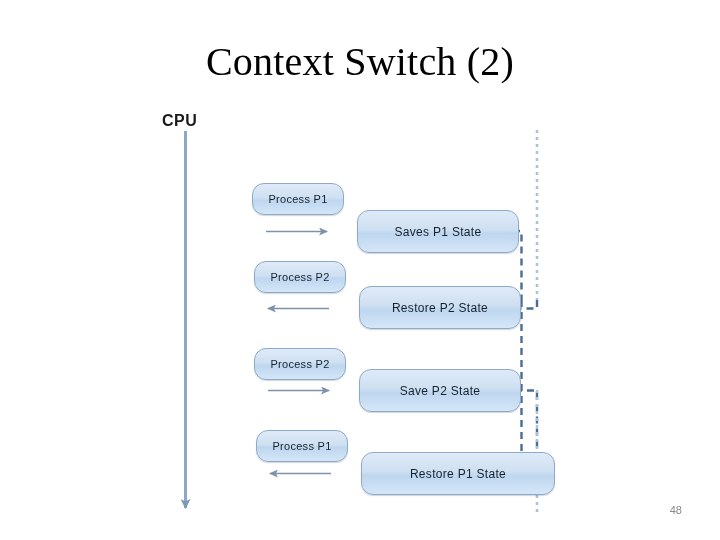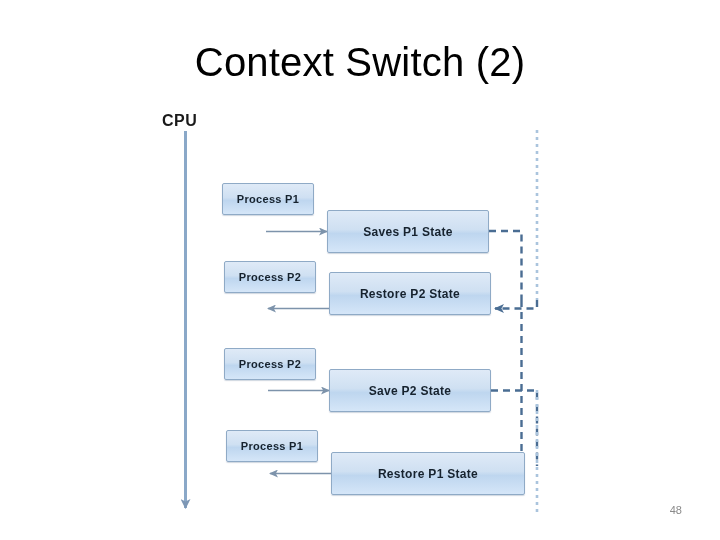--- a/index.html
+++ b/index.html
@@ -21,20 +21,21 @@
     position: absolute;
     left: 0;
     top: 42px;
     width: 720px;
     text-align: center;
     font-size: 40px;
     font-weight: 400;
     color: #000000;
     letter-spacing: 0.2px;
     line-height: 1;
+    font-family: Liberation Serif, serif;
   }
 
   
   #diagram {
     position: absolute;
     left: 0;
     top: 0;
     width: 720px;
     height: 540px;
   }
@@ -48,29 +49,30 @@
     font-weight: bold;
     color: #1a1a1a;
     letter-spacing: 0.5px;
   }
 
   
   .box {
     position: absolute;
     box-sizing: border-box;
     border: 1px solid #8faac6;
-    border-radius: 2px;
+    border-radius: 12px;
     background: linear-gradient(to bottom, #dfeaf7 0%, #cfe0f2 45%, #bed6ef 55%, #d5e6f8 100%);
     box-shadow: 0 1px 1px rgba(120, 140, 165, 0.35);
     display: flex;
     align-items: center;
     justify-content: center;
     color: #16222e;
-    font-weight: bold;
+    font-weight: normal;
     letter-spacing: 0.3px;
+    margin-left: 30px;
   }
   .box-process {
     font-size: 11px;
   }
   .box-state {
     font-size: 12px;
   }
 
   
   #page-number {
@@ -143,21 +145,21 @@
     <g>
       <line x1="537" y1="130" x2="537" y2="300" stroke="#aac4dd" stroke-width="2.6" stroke-dasharray="3 4"></line>
       <line x1="537" y1="390" x2="537" y2="513" stroke="#aac4dd" stroke-width="2.6" stroke-dasharray="3 4"></line>
     </g>
   </svg>
 
   <div class="box box-process" style="left:222px; top:183px; width:92px; height:32px;">Process P1</div>
   <div class="box box-state" style="left:327px; top:210px; width:162px; height:43px;">Saves P1 State</div>
 
   <div class="box box-process" style="left:224px; top:261px; width:92px; height:32px;">Process P2</div>
-  <div class="box box-state" style="left:329px; top:272px; width:162px; height:43px;">Restore P2 State</div>
+  <div class="box box-state" style="left:329px; top:286px; width:162px; height:43px;">Restore P2 State</div>
 
   <div class="box box-process" style="left:224px; top:348px; width:92px; height:32px;">Process P2</div>
   <div class="box box-state" style="left:329px; top:369px; width:162px; height:43px;">Save P2 State</div>
 
   <div class="box box-process" style="left:226px; top:430px; width:92px; height:32px;">Process P1</div>
   <div class="box box-state" style="left:331px; top:452px; width:194px; height:43px;">Restore P1 State</div>
 
 </div>
 
 <div id="page-number">48</div>

